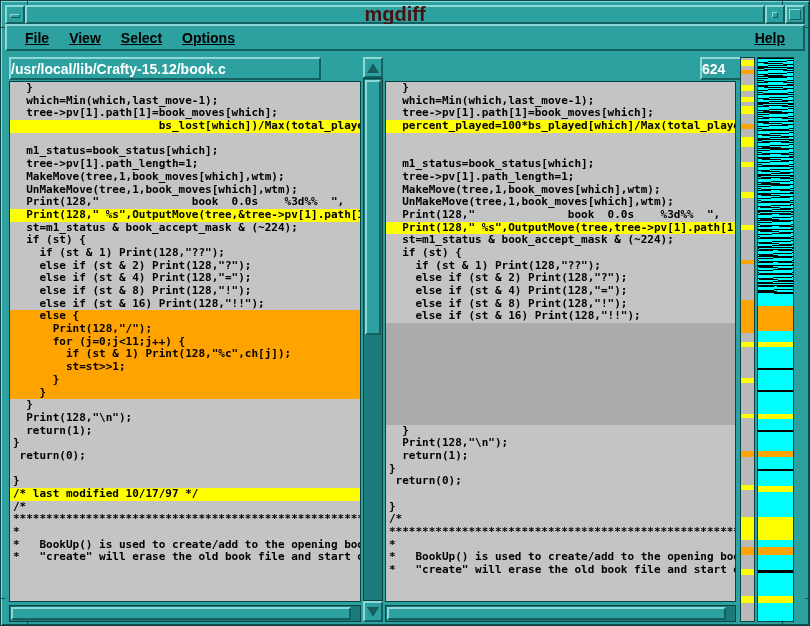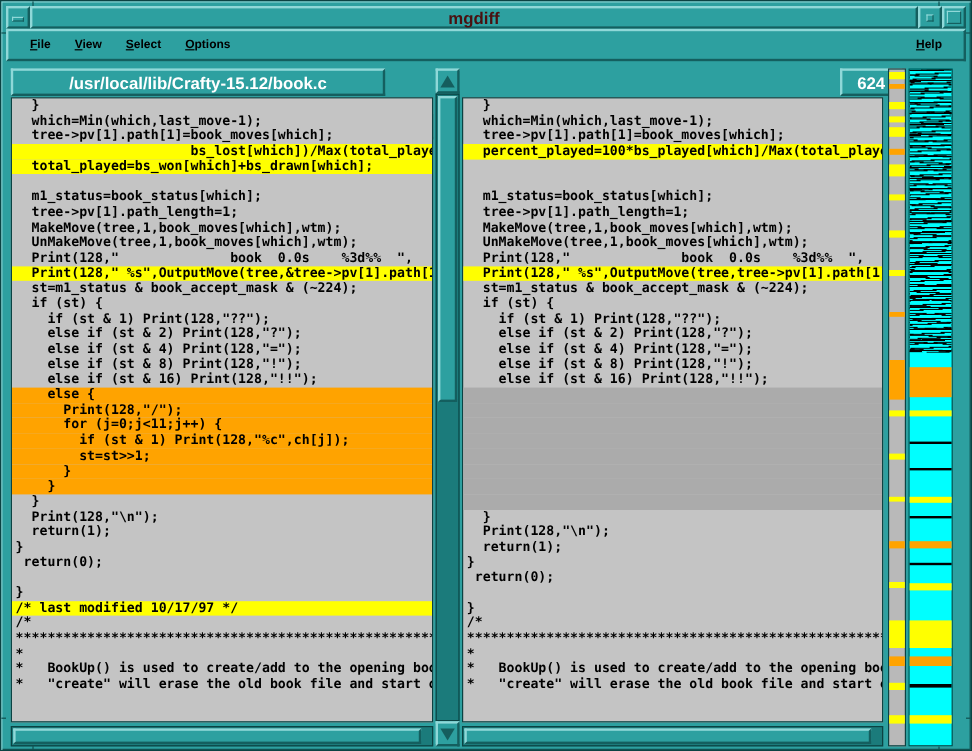--- a/index.html
+++ b/index.html
@@ -3,34 +3,34 @@
 <meta charset="utf-8">
 <style>
   *{margin:0;padding:0;box-sizing:border-box;}
   body{background:#777;font-family:"Liberation Sans",sans-serif;}
   .window{position:relative;width:810px;height:626px;background:#2DA0A0;border:1px solid #0B4343;
     box-shadow:inset 1px 1px 0 #8FD8D8,inset -1px -1px 0 #115252;overflow:hidden;}
   .raised{border:2px solid;border-color:#8FD8D8 #145F5F #145F5F #8FD8D8;}
   .titlebar{position:absolute;left:4px;top:4px;right:4px;height:19px;display:flex;}
   .tb-btn{width:20px;height:19px;background:#2DA0A0;position:relative;flex:none;}
   .tb-title{flex:1;background:#2DA0A0;display:flex;align-items:center;justify-content:center;
-    font-weight:bold;font-size:14px;color:#4A1010;}
+    font-weight:bold;font-size:20px;color:#4A1010;}
   .glyph-bar{position:absolute;left:3px;top:7px;width:10px;height:4px;background:#2DA0A0;
     border:1px solid;border-color:#8FD8D8 #145F5F #145F5F #8FD8D8;}
   .glyph-min{position:absolute;left:5px;top:5px;width:6px;height:6px;background:#2DA0A0;
     border:1px solid;border-color:#8FD8D8 #145F5F #145F5F #8FD8D8;}
   .glyph-max{position:absolute;left:2px;top:2px;width:12px;height:11px;background:#2DA0A0;
     border:1px solid;border-color:#8FD8D8 #145F5F #145F5F #8FD8D8;}
   .menubar{position:absolute;left:4px;top:23px;right:4px;height:27px;background:#2DA0A0;
     display:flex;align-items:center;padding:0 8px;}
-  .menu-item{display:inline-block;padding:3px 10px;font-size:10px;font-weight:bold;color:#000;}
+  .menu-item{display:inline-block;padding:3px 10px;font-size:14px;font-weight:bold;color:#000;text-decoration:underline;}
   .menu-item::first-letter{text-decoration:underline;}
   .menu-spacer{flex:1;}
   .pane-header{position:absolute;height:23px;top:56px;background:#2DA0A0;color:#fff;font-weight:bold;
-    font-size:14px;display:flex;align-items:center;justify-content:center;white-space:nowrap;overflow:hidden;}
+    font-size:14px;display:flex;align-items:center;justify-content:flex-start;white-space:nowrap;overflow:hidden;}
   #left-header{left:8px;width:312px;}
   #left-count{left:322px;width:38px;margin-top:36px;}
   #right-header{left:384px;width:313px;}
   #right-count{left:699px;width:52px;}
   .code-pane{position:absolute;top:80px;height:521px;background:#C4C4C4;border:1px solid #0B4343;
     overflow:hidden;font-family:"DejaVu Sans Mono",monospace;font-size:11px;font-weight:bold;color:#000;}
   #left-code{left:8px;width:352px;}
   #right-code{left:384px;width:351px;}
   .code-line{white-space:pre;overflow:hidden;height:12.7px;line-height:12.7px;padding-left:3px;}
   .bg-y{background:#FFFF00;}
@@ -107,21 +107,20 @@
   </div>
   <div id="right-count" class="pane-header raised">
     <span>624</span>
   </div>
 
   <div id="left-code" class="code-pane">
       <div class="code-line bg-n">  }</div>
       <div class="code-line bg-n">  which=Min(which,last_move-1);</div>
       <div class="code-line bg-n">  tree-&gt;pv[1].path[1]=book_moves[which];</div>
       <div class="code-line bg-y">                      bs_lost[which])/Max(total_played,1);</div>
-      <div class="code-line bg-y">  total_played=bs_won[which]+bs_drawn[which];</div>
       <div class="code-line bg-n"> </div>
       <div class="code-line bg-n">  m1_status=book_status[which];</div>
       <div class="code-line bg-n">  tree-&gt;pv[1].path_length=1;</div>
       <div class="code-line bg-n">  MakeMove(tree,1,book_moves[which],wtm);</div>
       <div class="code-line bg-n">  UnMakeMove(tree,1,book_moves[which],wtm);</div>
       <div class="code-line bg-n">  Print(128,"              book  0.0s    %3d%%  ",</div>
       <div class="code-line bg-y">  Print(128," %s",OutputMove(tree,&amp;tree-&gt;pv[1].path[1],1,wtm));</div>
       <div class="code-line bg-n">  st=m1_status &amp; book_accept_mask &amp; (~224);</div>
       <div class="code-line bg-n">  if (st) {</div>
       <div class="code-line bg-n">    if (st &amp; 1) Print(128,"??");</div>

